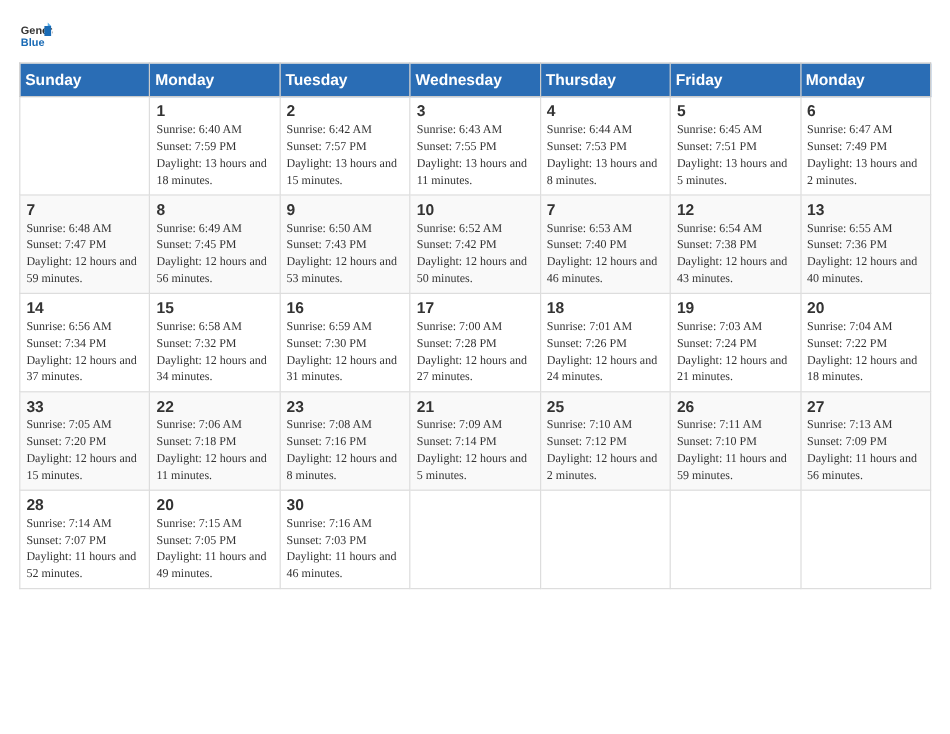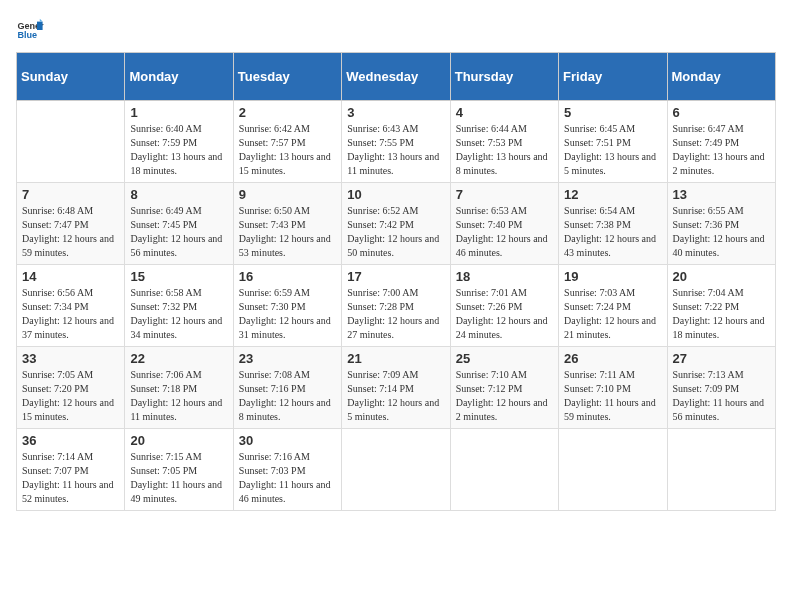--- a/index.html
+++ b/index.html
@@ -38,21 +38,21 @@
       color: #555;
     }
     table {
       width: 100%;
       border-collapse: collapse;
       font-size: 11px;
     }
     thead tr th {
       background-color: #2a6db5;
       color: #fff;
-      padding: 16px 4px;
+      padding: 6px 4px;
       text-align: left;
       font-size: 13px;
       font-weight: bold;
       border: 1px solid #ccc;
     }
     tbody tr td {
       border: 1px solid #ddd;
       vertical-align: top;
       padding: 4px 5px;
       height: 80px;
@@ -223,21 +223,21 @@
           <div class="day-number">26</div>
           <div class="day-info">Sunrise: 7:11 AM<br>Sunset: 7:10 PM<br>Daylight: 11 hours and 59 minutes.</div>
         </td>
         <td>
           <div class="day-number">27</div>
           <div class="day-info">Sunrise: 7:13 AM<br>Sunset: 7:09 PM<br>Daylight: 11 hours and 56 minutes.</div>
         </td>
       </tr>
       <tr>
         <td>
-          <div class="day-number">36</div>
+          <div class="day-number">28</div>
           <div class="day-info">Sunrise: 7:14 AM<br>Sunset: 7:07 PM<br>Daylight: 11 hours and 52 minutes.</div>
         </td>
         <td>
           <div class="day-number">20</div>
           <div class="day-info">Sunrise: 7:15 AM<br>Sunset: 7:05 PM<br>Daylight: 11 hours and 49 minutes.</div>
         </td>
         <td>
           <div class="day-number">30</div>
           <div class="day-info">Sunrise: 7:16 AM<br>Sunset: 7:03 PM<br>Daylight: 11 hours and 46 minutes.</div>
         </td>

